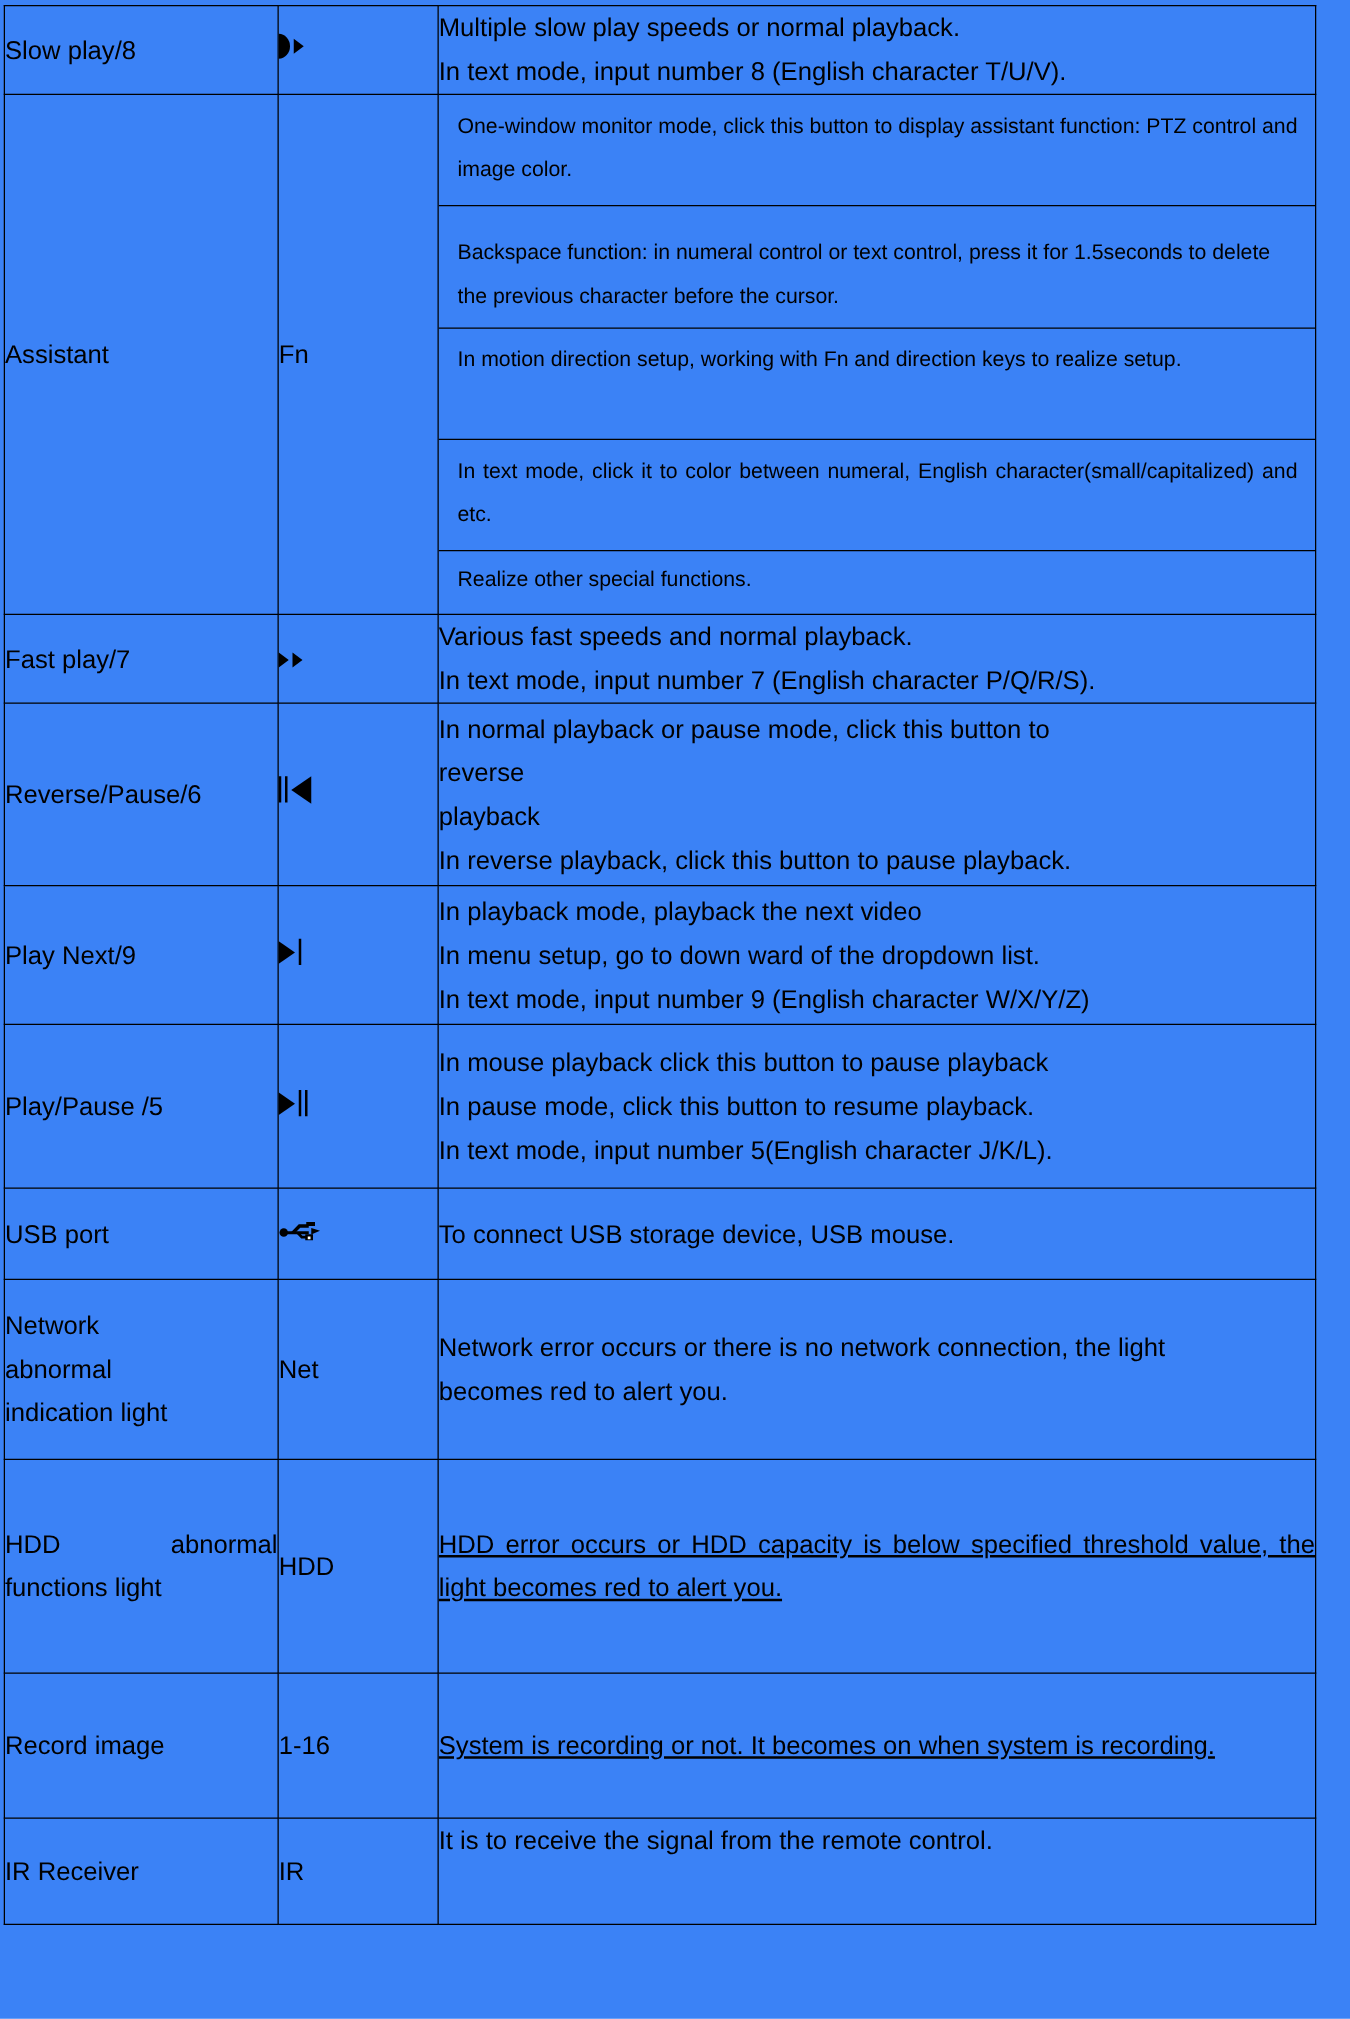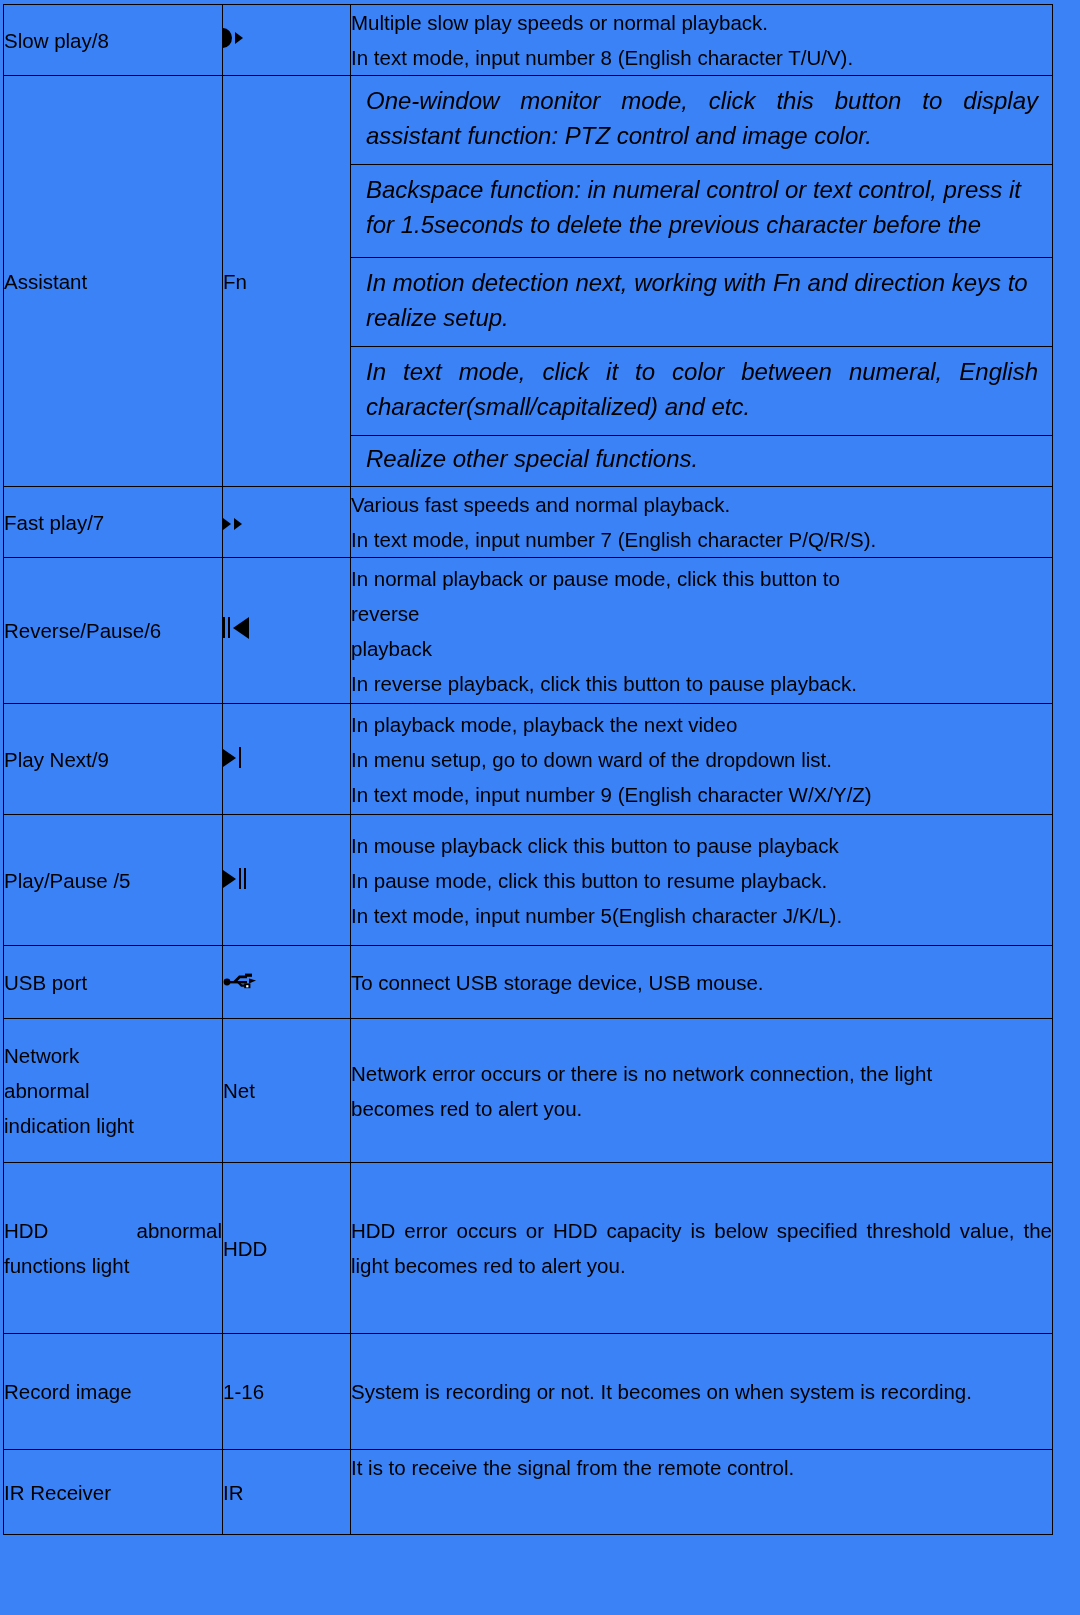--- a/index.html
+++ b/index.html
@@ -56,48 +56,49 @@
     vertical-align: middle;
   }
   td.desc {
     padding: 7px 14px 7px 15px;
     text-align: left;
     vertical-align: middle;
   }
   td.desc.justify {
     text-align: justify;
     text-align-last: left;
+    text-decoration: underline;
   }
   td.desc.top { vertical-align: top; }
   .desc p { margin: 0; }
 
   
   table.inner {
     width: 100%;
     border-collapse: collapse;
     table-layout: fixed;
   }
   table.inner td {
     border: 0;
     border-bottom: 1px solid #000000;
     padding: 7px 14px 7px 15px;
-    font-size: 24px;
+    font-size: 17px;
     line-height: 35px;
     vertical-align: top;
-    font-style: italic;
   }
   table.inner tr:last-child td { border-bottom: 0; }
   table.inner td.justify {
     text-align: justify;
     text-align-last: left;
   }
   td.clip { height: 78px; overflow: hidden; }
   .clipbox {
     height: 71px;
     overflow: hidden;
+    margin-top: 12px;
   }
 
   
   .ico {
     display: inline-flex;
     align-items: center;
     gap: 3px;
     height: 22px;
     line-height: 1;
   }
@@ -165,21 +166,21 @@
             <tbody>
               <tr>
                 <td class="justify" style="height:74px">One-window monitor mode, click this button to display assistant function: PTZ control and image color.</td>
               </tr>
               <tr>
                 <td class="clip">
                   <div class="clipbox">Backspace function: in numeral control or text control, press it for 1.5seconds to delete the previous character before the cursor.</div>
                 </td>
               </tr>
               <tr>
-                <td style="height:74px">In motion detection next, working with Fn and direction keys to realize setup.</td>
+                <td style="height:74px">In motion direction setup, working with Fn and direction keys to realize setup.</td>
               </tr>
               <tr>
                 <td class="justify" style="height:74px">In text mode, click it to color between numeral, English character(small/capitalized) and etc.</td>
               </tr>
               <tr>
                 <td style="height:40px;padding-top:5px;padding-bottom:5px">Realize other special functions.</td>
               </tr>
             </tbody>
           </table>
         </td>

